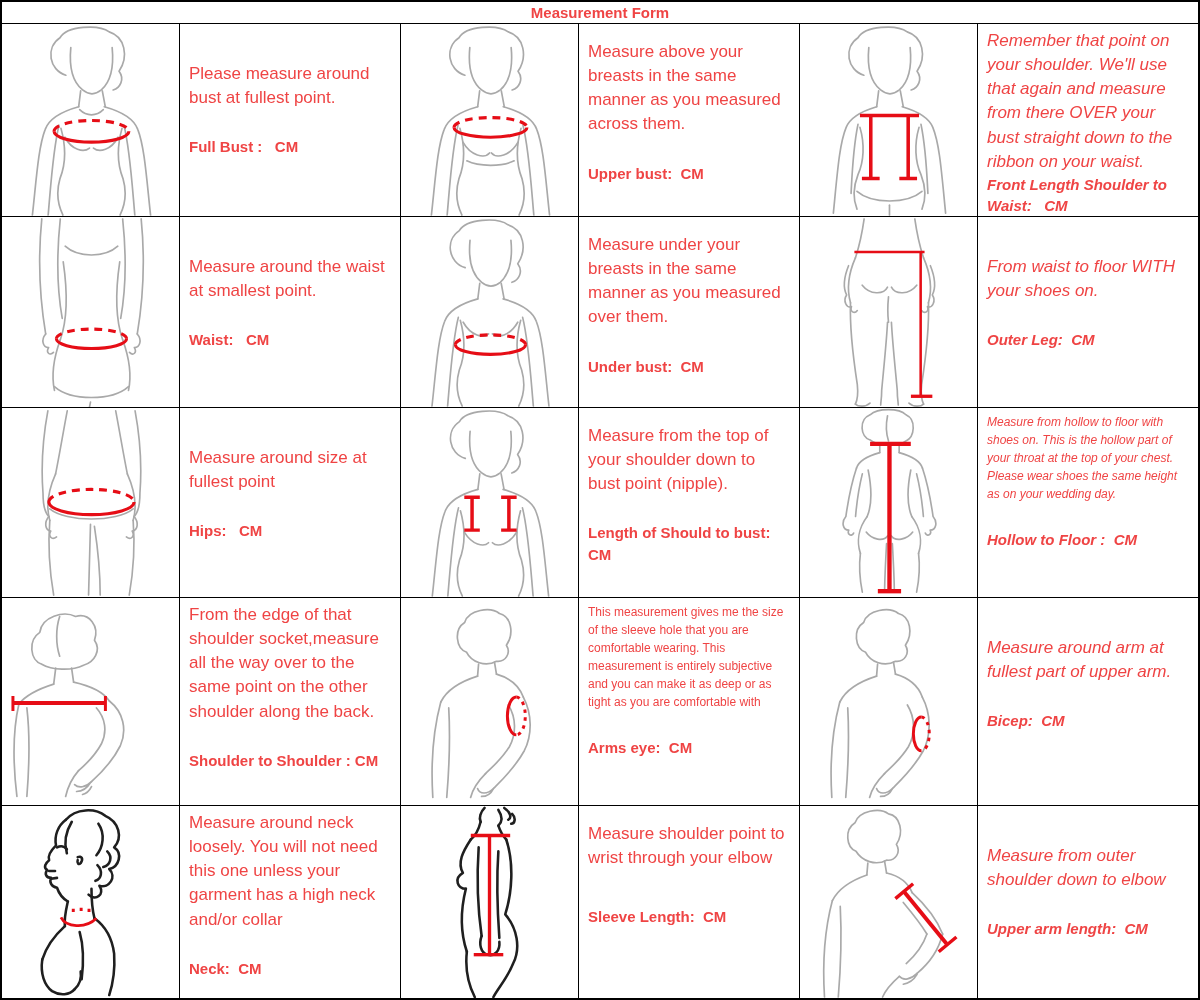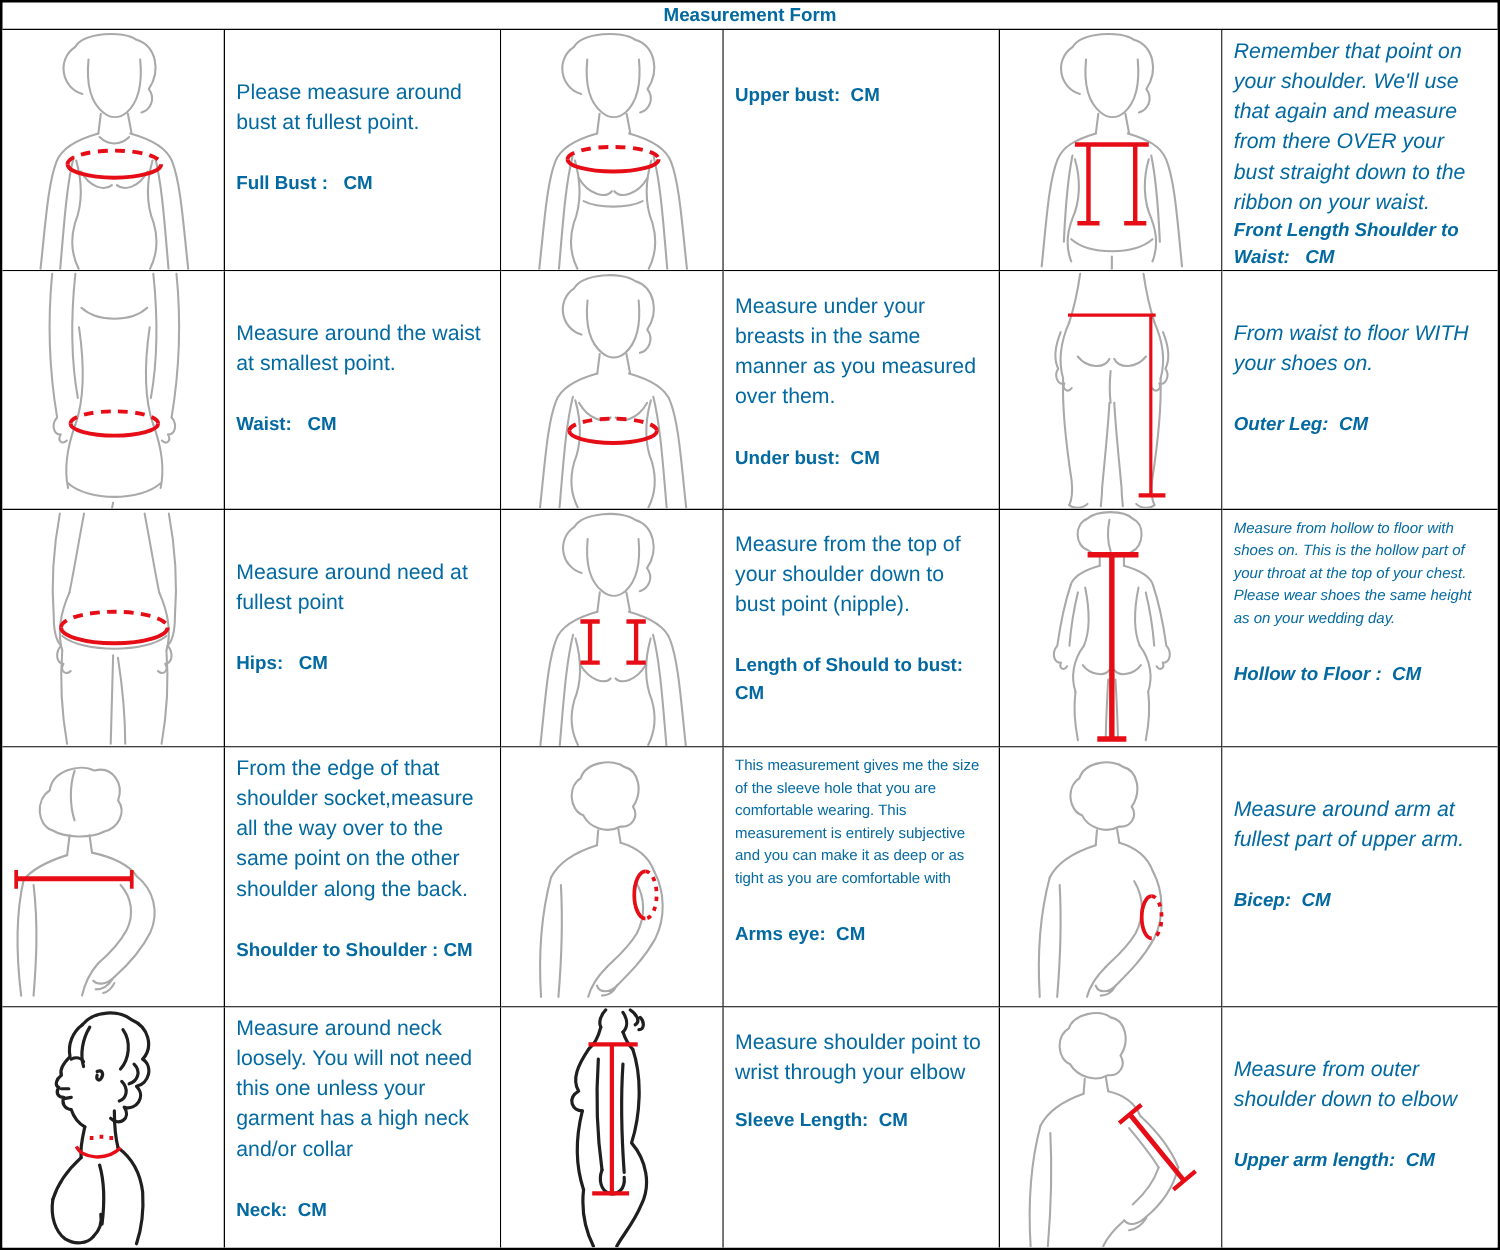--- a/index.html
+++ b/index.html
@@ -1,35 +1,35 @@
 <!DOCTYPE html>
 <html><head>
 <meta charset="utf-8">
 <style>
   html,body{margin:0;padding:0;background:#fff;}
   .form{
     width:1200px;height:1000px;box-sizing:border-box;border:2px solid #000;
     display:grid;
     grid-template-columns:178px 221px 178px 221px 178px 1fr;
     grid-template-rows:22px 193px 191px 190px 208px 1fr;
-    font-family:"Liberation Sans",sans-serif;color:#0369a1;background:#fff;
+    font-family:"Liberation Sans",sans-serif;color:#ef4444;background:#fff;
   }
   .hdr{grid-column:1/7;border-bottom:1px solid #000;text-align:center;font-weight:bold;font-size:15px;line-height:21px;}
   .cell{border-right:1px solid #000;border-bottom:1px solid #000;box-sizing:border-box;overflow:hidden;background:#fff;}
   .no-br{border-right:none;font-style:italic;}
   .no-bb{border-bottom:none;}
   .txt{padding:6px 8px 4px 9px;font-size:17px;line-height:1.42;}
   .desc{margin:0;white-space:pre-wrap;}
   .label{margin:26px 0 0 0;font-weight:bold;font-size:15px;white-space:pre-wrap;}
   .small .desc{font-size:12px;line-height:1.5;font-weight:500;}
   .pt-lg{padding-top:38px;}
   .pt-md{padding-top:16px;}
   .pt-sm{padding-top:5px;}
   .gap-none .label{margin-top:0;}
-  .gap-lg .label{margin-top:16px;}
+  .gap-lg .label{margin-top:36px;}
   svg.fig{width:100%;height:100%;display:block;}
   .sk{stroke:#a9a9a9;fill:none;stroke-width:1.7;stroke-linecap:round;stroke-linejoin:round;}
   .ink{stroke:#1f1f1f;fill:none;stroke-width:2.6;stroke-linecap:round;stroke-linejoin:round;}
   .rd{stroke:#e60d16;fill:none;stroke-linecap:butt;}
 </style>
 </head>
 <body>
 
 <div class="form">
   <div class="hdr">Measurement Form</div>
@@ -71,20 +71,21 @@
         <path d="M103,84 C121,89 133,96 137,107 C144,125 146,158 150,194"></path>
         <path d="M123,103 C129,127 131,160 134,194"></path>
         <path d="M62,120 C70,134 84,137 89,131 M118,120 C110,134 96,137 91,131"></path>
         <path d="M66,139 C78,145 102,145 114,139"></path>
       </g>
       <path class="rd" stroke-width="3.2" stroke-dasharray="8 6" d="M53,105 A37,10 0 0 1 127,105"></path>
       <path class="rd" stroke-width="3.2" d="M53,105 A37,10 0 0 0 127,105"></path>
     </svg>
   </div>
   <div class="cell txt pt-md">
+    <p class="desc">Measure above your breasts in the same manner as you measured across them.</p>
     <p class="label">Upper bust:  CM</p>
   </div>
 
   <div class="cell">
     <svg class="fig" viewBox="0 0 178 195" preserveAspectRatio="xMidYMid meet">
       <g class="sk">
         <path d="M64,52 C47,47 43,24 58,14 C65,2 97,0 108,8 C124,13 128,33 118,48 C124,56 119,65 112,67"></path>
         <path d="M69,24 C67,45 71,59 81,67 C87,72 94,72 100,67 C109,59 113,45 111,24"></path>
         <path d="M79,68 L77,84 M101,68 L104,84"></path>
         <path d="M77,84 C60,89 50,95 46,105 C39,122 37,152 33,192"></path>
@@ -201,21 +202,21 @@
         <path d="M89,120 L87,193"></path>
         <path d="M47,116 C45,142 47,170 51,193"></path>
         <path d="M133,116 C135,142 133,170 129,193"></path>
         <path d="M93,122 C97,148 99,172 99,193"></path>
       </g>
       <path class="rd" stroke-width="3.2" stroke-dasharray="8 6" d="M46,97 A44,13 0 0 1 134,97"></path>
       <path class="rd" stroke-width="3.2" d="M46,97 A44,13 0 0 0 134,97"></path>
     </svg>
   </div>
   <div class="cell txt pt-lg">
-    <p class="desc">Measure around need at fullest point</p>
+    <p class="desc">Measure around size at fullest point</p>
     <p class="label">Hips:   CM</p>
   </div>
 
   <div class="cell">
     <svg class="fig" viewBox="0 0 178 195" preserveAspectRatio="xMidYMid meet">
       <g class="sk">
         <path d="M64,52 C47,47 43,24 58,14 C65,2 97,0 108,8 C124,13 128,33 118,48 C124,56 119,65 112,67"></path>
         <path d="M69,24 C67,45 71,59 81,67 C87,72 94,72 100,67 C109,59 113,45 111,24"></path>
         <path d="M79,68 L77,84 M101,68 L104,84"></path>
         <path d="M77,84 C59,89 47,96 43,107 C36,125 34,158 30,194"></path>

